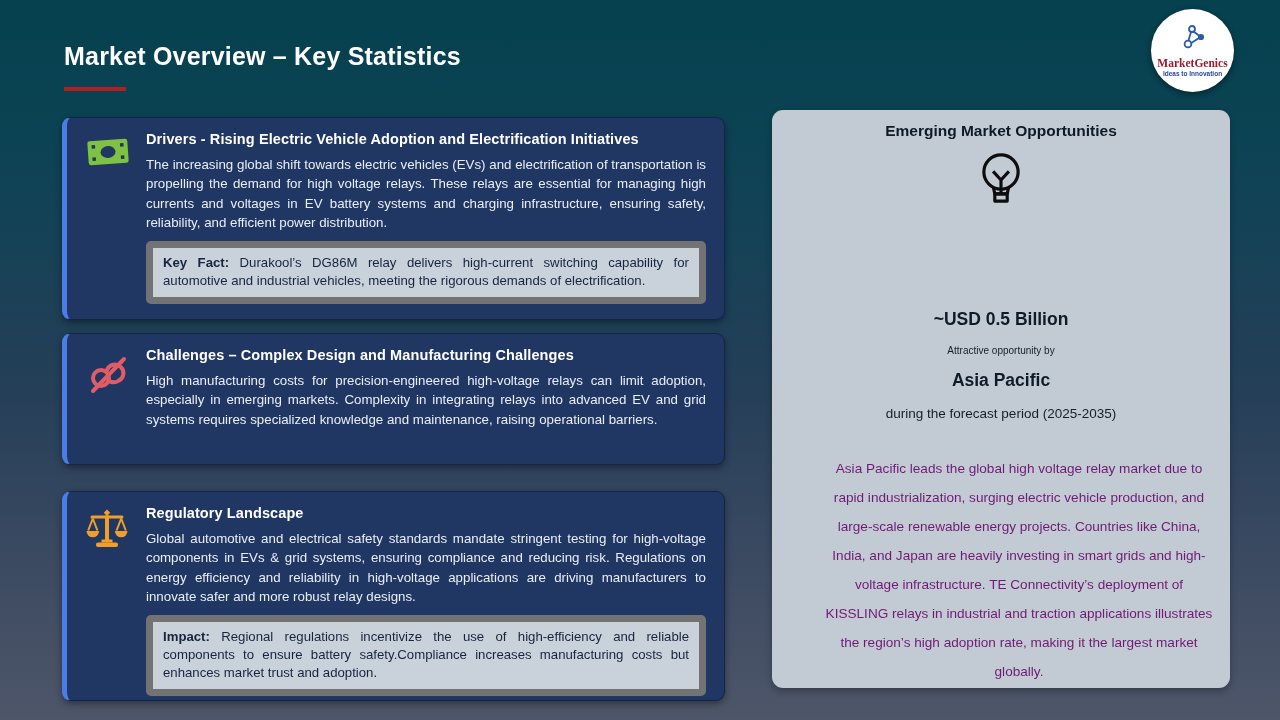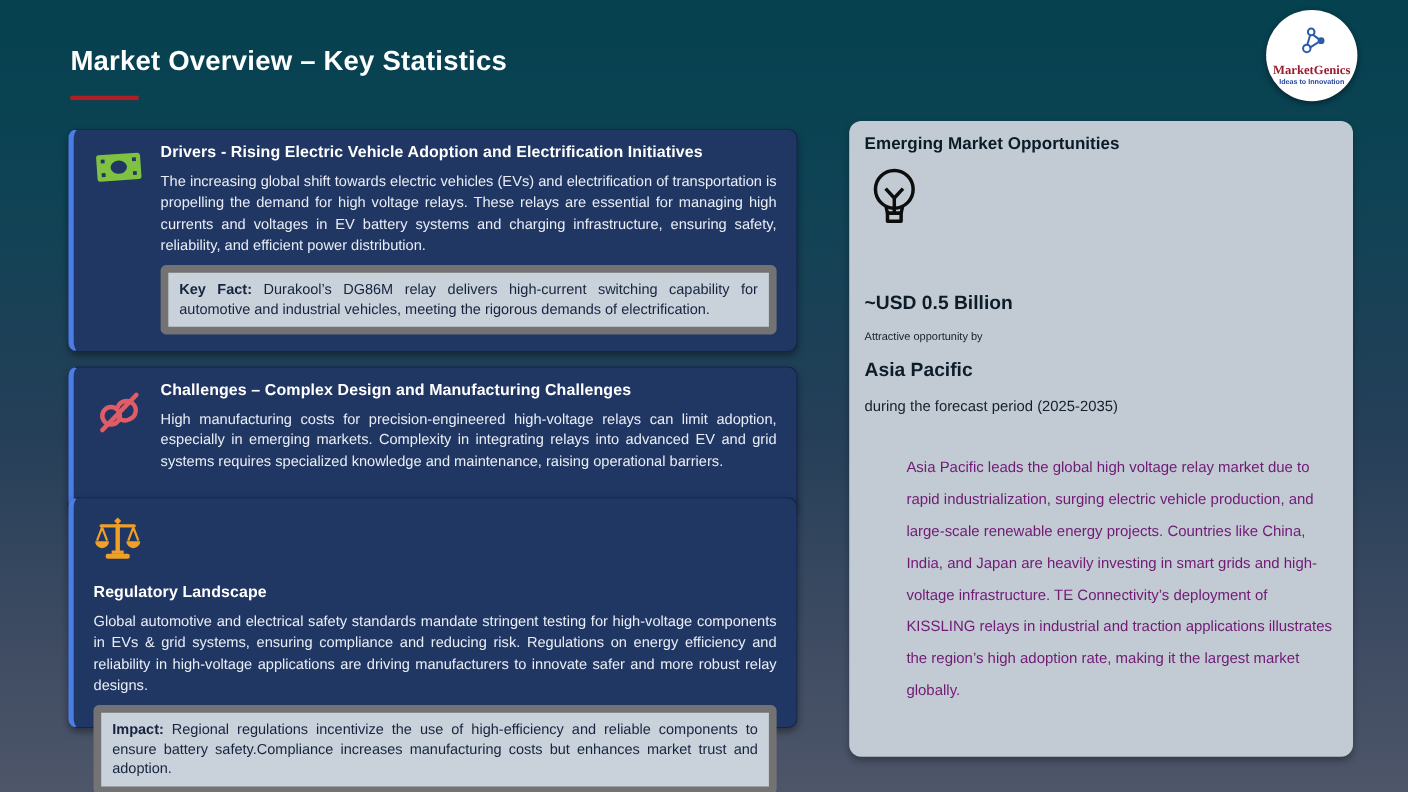--- a/index.html
+++ b/index.html
@@ -21,39 +21,39 @@
   .logo-tagline { font-size:6.5px; color:#27479e; font-weight:bold; margin-top:1px; }
 
   .card {
     position:absolute; left:62px; width:663px;
     background:#213763; border:1px solid #14254a; border-left:5px solid #4a7de6;
     border-radius:9px; box-shadow:0 3px 7px rgba(0,0,0,.38);
     display:flex; gap:13px; padding:13px 18px 12px 18px;
   }
   .card-1 { top:117px; height:203px; }
   .card-2 { top:333px; height:132px; }
-  .card-3 { top:452px; height:210px;flex-direction:column; }
+  .card-3 { top:491px; height:210px; }
   .card-icon { flex:0 0 48px; width:48px; padding-top:3px; }
   .card-content { flex:1; min-width:0; }
   .card-title { color:#ffffff; font-weight:bold; font-size:14.5px; margin-bottom:8px; letter-spacing:.1px; }
   .card-body { color:#e9eef6; font-size:13.3px; line-height:19.3px; text-align:justify; }
   .callout {
     margin-top:9px; background:#c9d1da; border:7px solid #737373; border-radius:5px;
     padding:6px 10px 7px; color:#16243f; font-size:13.2px; line-height:18px; text-align:justify;
   }
   .callout b { font-weight:bold; }
 
   .panel {
     position:absolute; left:772px; top:110px; width:458px; height:578px;
     background:#c2cbd3; border-radius:11px; box-shadow:0 3px 7px rgba(0,0,0,.3);
-    padding:12px 14px; color:#131f2c;
+    padding:12px 14px; text-align:center; color:#131f2c;
   }
   .panel-title { font-size:15.5px; font-weight:bold; color:#0c1b28; }
   .panel-bulb { margin-top:11px; height:58px; }
-  .panel-value { margin-top:56px; font-size:17.5px; font-weight:bold; color:#0e1c29; }
+  .panel-value { margin-top:100px; font-size:17.5px; font-weight:bold; color:#0e1c29; }
   .panel-sub { margin-top:15px; font-size:10px; }
   .panel-region { margin-top:14px; font-size:17.5px; font-weight:bold; color:#0e1c29; }
   .panel-period { margin-top:15px; font-size:13.5px; }
   .panel-desc { margin-top:33px; font-size:13.6px; line-height:29px; color:#701a75; padding:0 2px;margin-left:36px; }
 </style>
 </head>
 <body>
 
 <div class="slide">
 

